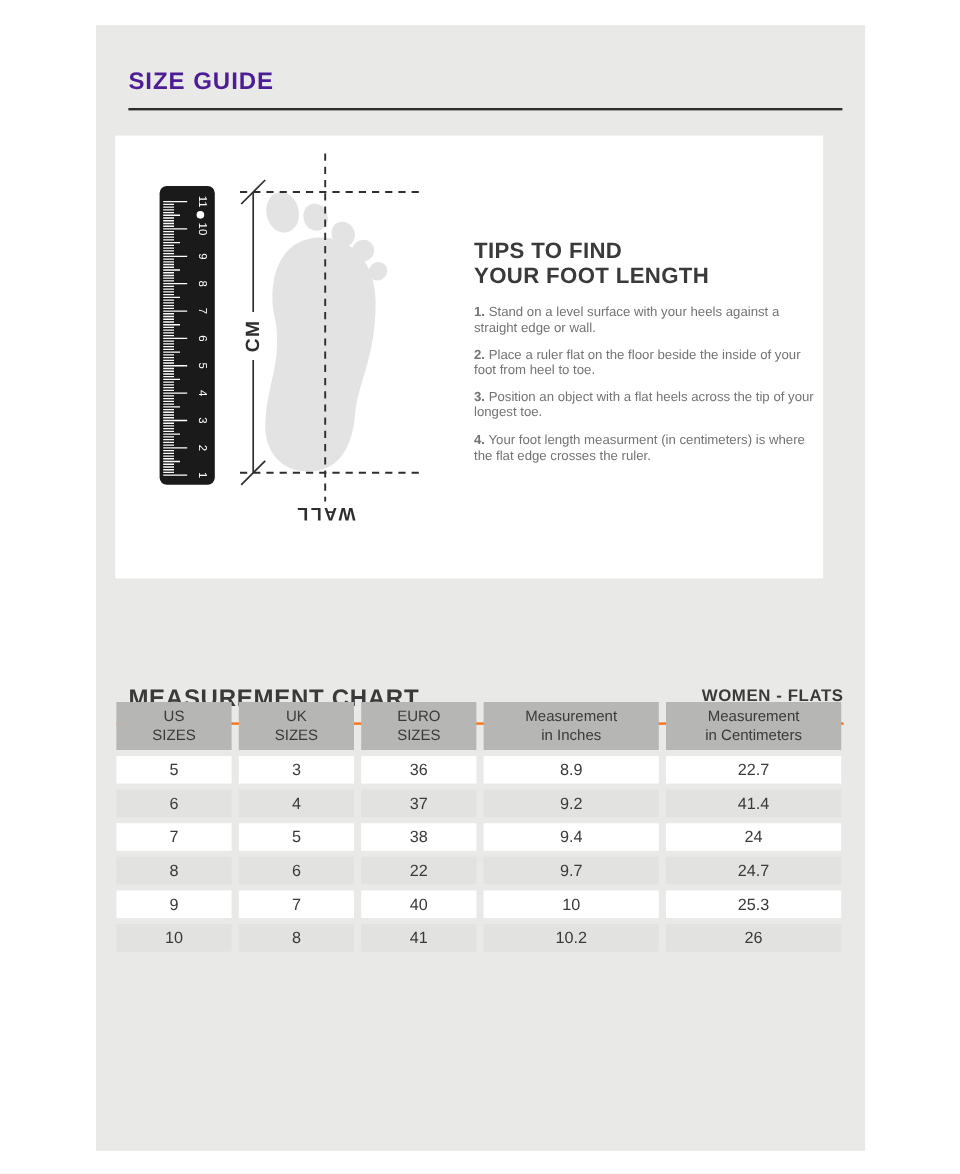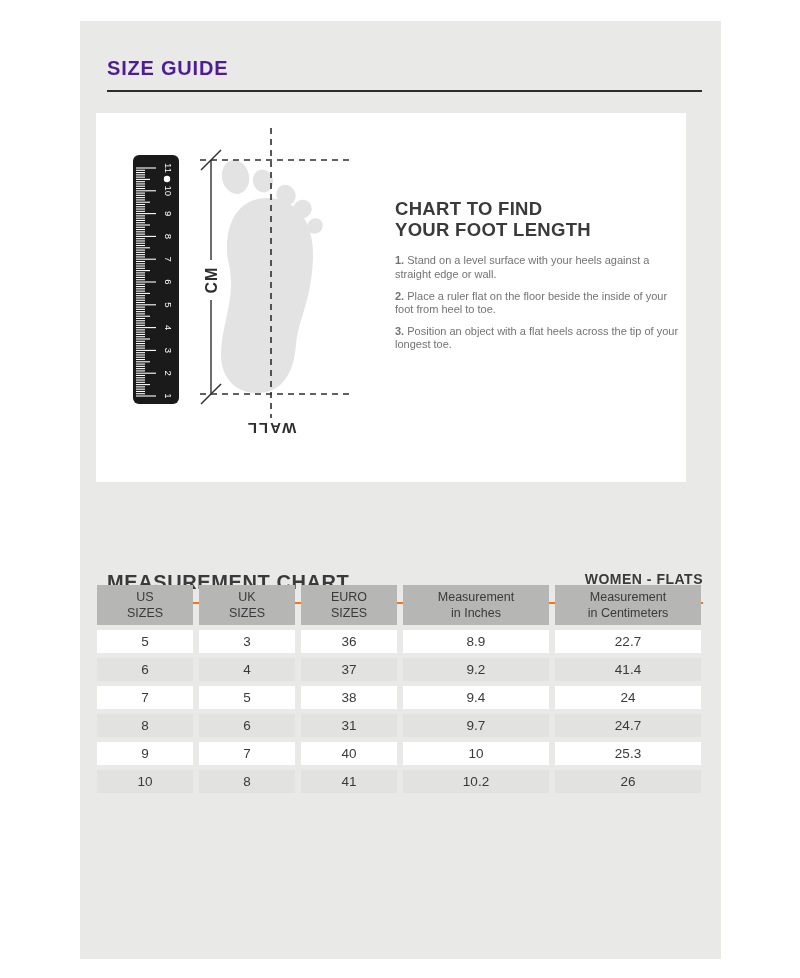--- a/index.html
+++ b/index.html
@@ -230,26 +230,27 @@
         <line x1="105" y1="57" x2="125" y2="37"></line>
         <line x1="105" y1="291" x2="125" y2="271"></line>
       </g>
 
       <text x="115" y="167" transform="rotate(-90 115 167)" text-anchor="middle" dominant-baseline="central" font-size="16" font-weight="bold" letter-spacing="1" fill="#2e2e2e" font-family="Liberation Sans, sans-serif">CM</text>
       <text x="175" y="315" transform="rotate(180 175 315)" text-anchor="middle" dominant-baseline="central" font-size="15" font-weight="bold" letter-spacing="2" fill="#2e2e2e" font-family="Liberation Sans, sans-serif">WALL</text>
     </svg>
 
     <div class="tips">
       <h3>
-        <span>CHART TO FIND</span><br>
+        <span>TIPS TO FIND</span><br>
         <span>YOUR FOOT LENGTH</span>
       </h3>
       <p><b>1.</b><span> Stand on a level surface with your heels against a straight edge or wall.</span></p>
       <p><b>2.</b><span> Place a ruler flat on the floor beside the inside of your foot from heel to toe.</span></p>
       <p><b>3.</b><span> Position an object with a flat heels across the tip of your longest toe.</span></p>
+      <p><b>4.</b><span> Your foot length measurment (in centimeters) is where the flat edge crosses the ruler.</span></p>
     </div>
   </div>
 
   <div class="mc-header">
     <span class="mc-title">MEASUREMENT CHART</span>
     <span class="mc-category">WOMEN - FLATS</span>
   </div>
 
   <div class="size-table">
     <div class="trow head">
@@ -292,21 +293,21 @@
     <div class="trow data">
       <div class="cell c0">7</div>
       <div class="cell c1">5</div>
       <div class="cell c2">38</div>
       <div class="cell c3">9.4</div>
       <div class="cell c4">24</div>
     </div>
     <div class="trow data alt">
       <div class="cell c0">8</div>
       <div class="cell c1">6</div>
-      <div class="cell c2">31</div>
+      <div class="cell c2">22</div>
       <div class="cell c3">9.7</div>
       <div class="cell c4">24.7</div>
     </div>
     <div class="trow data">
       <div class="cell c0">9</div>
       <div class="cell c1">7</div>
       <div class="cell c2">40</div>
       <div class="cell c3">10</div>
       <div class="cell c4">25.3</div>
     </div>

